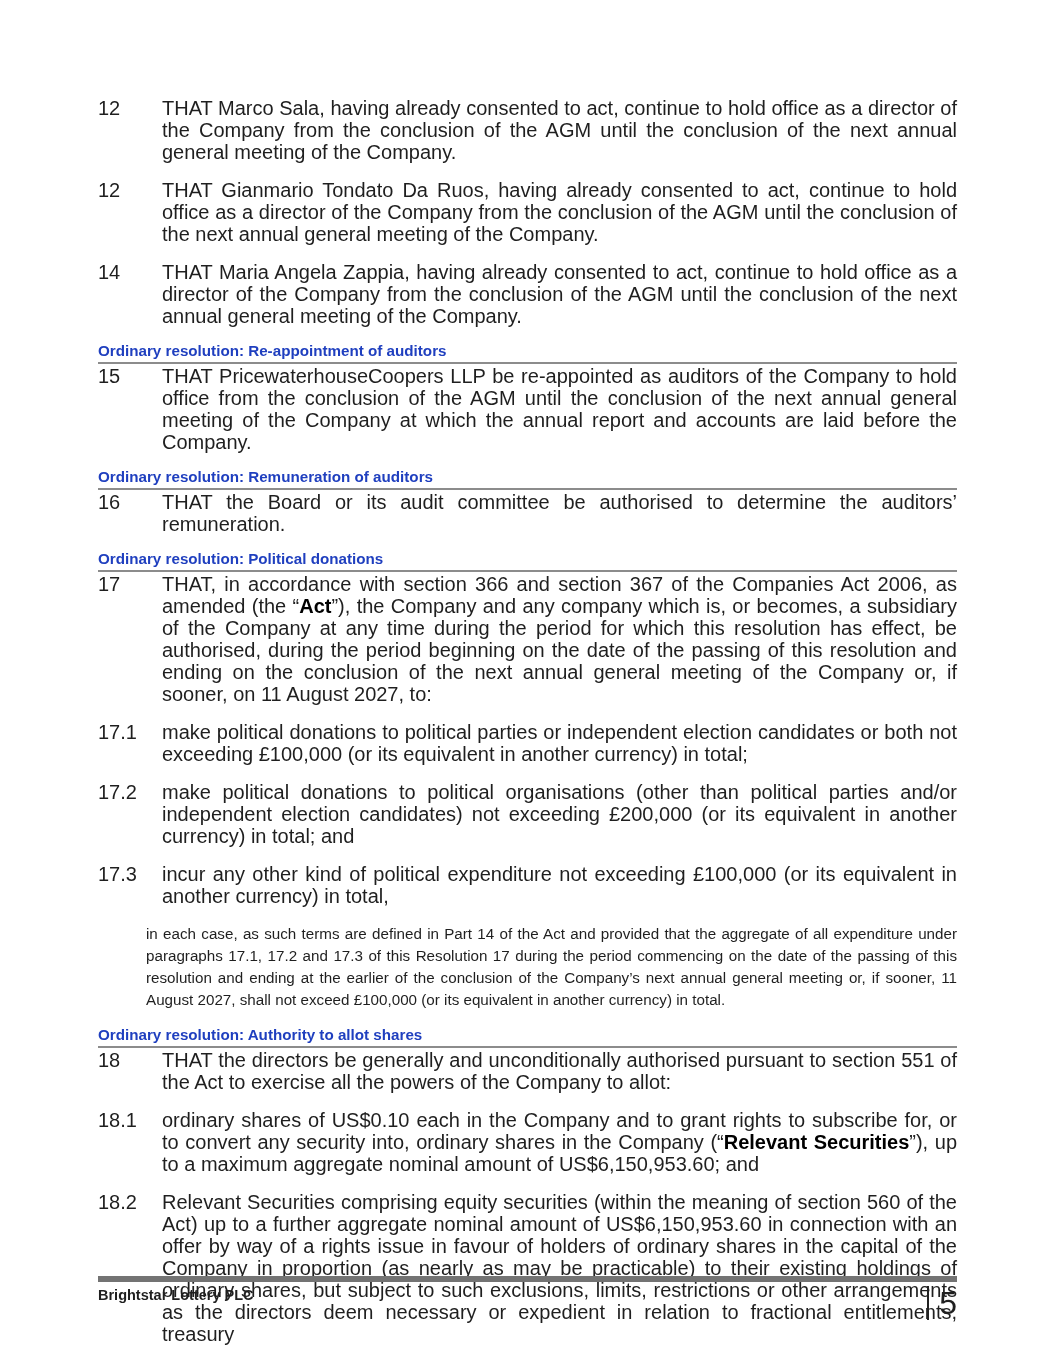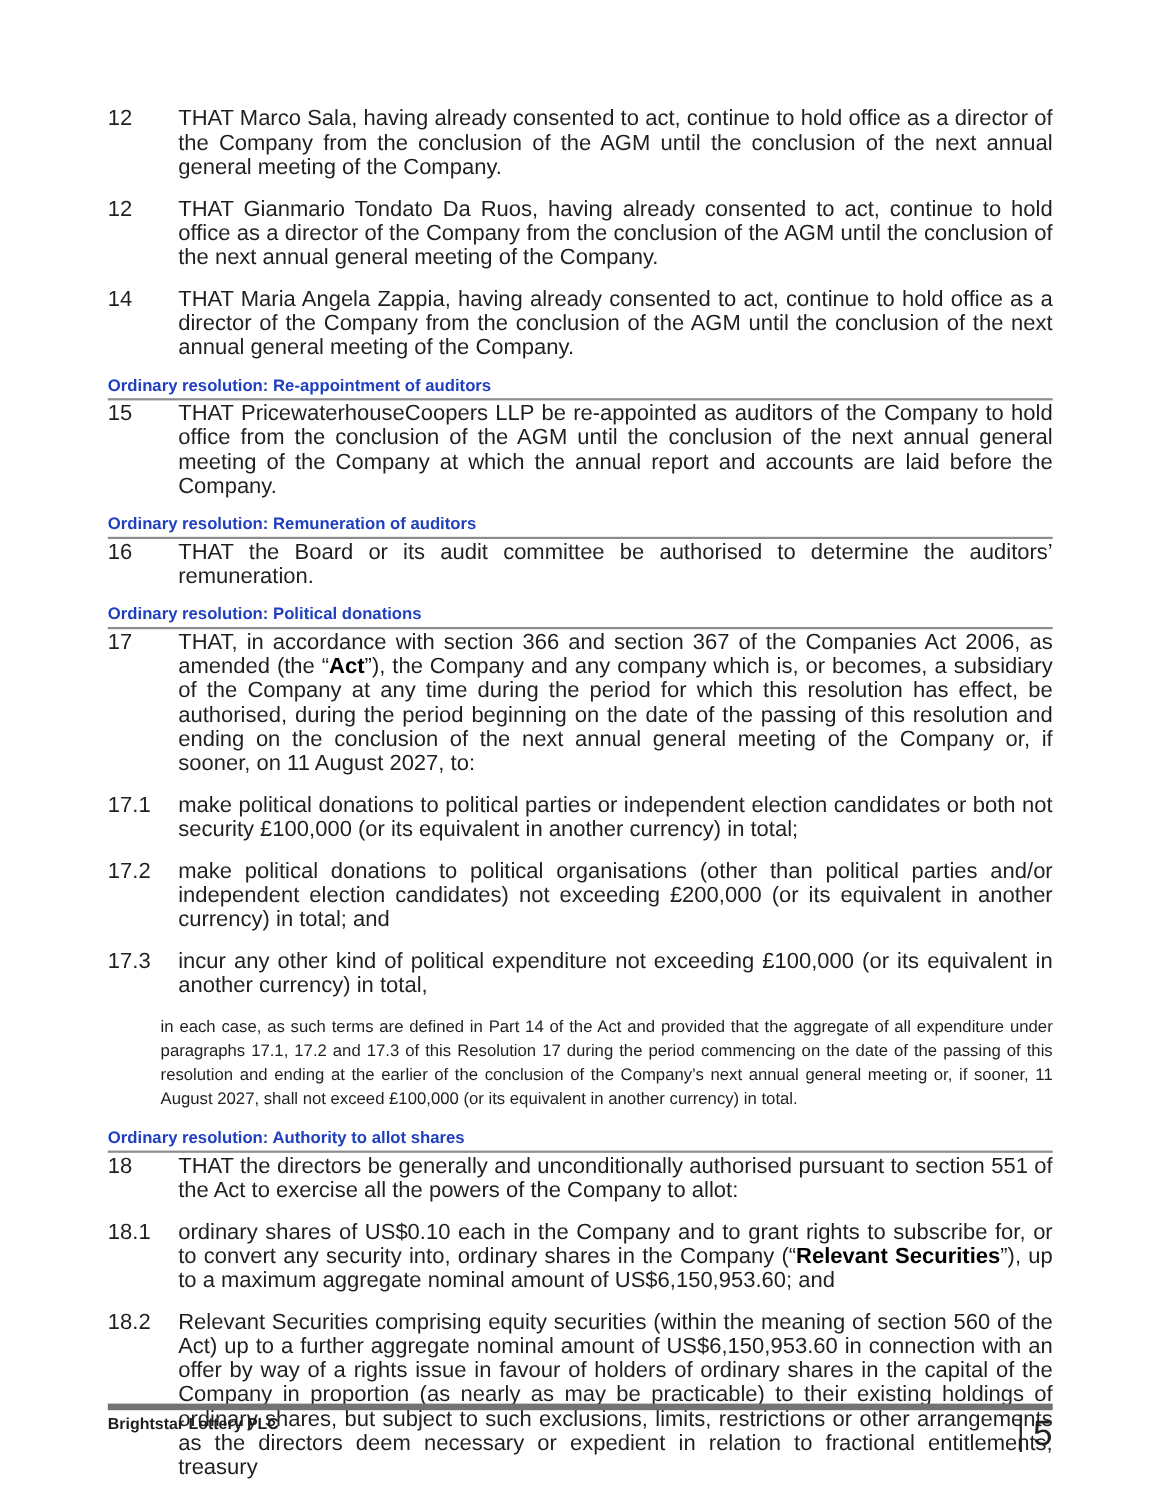--- a/index.html
+++ b/index.html
@@ -60,21 +60,21 @@
     <span class="txt">THAT the Board or its audit committee be authorised to determine the auditors’ remuneration.</span>
   </div>
 
   <div class="heading">Ordinary resolution: Political donations</div>
   <div class="para" style="margin-bottom:16px">
     <span class="num">17</span>
     <span class="txt"><span>THAT, in accordance with section 366 and section 367 of the Companies Act 2006, as amended (the “</span><b>Act</b><span>”), the Company and any company which is, or becomes, a subsidiary of the Company at any time during the period for which this resolution has effect, be authorised, during the period beginning on the date of the passing of this resolution and ending on the conclusion of the next annual general meeting of the Company or, if sooner, on 11 August 2027, to:</span></span>
   </div>
   <div class="para">
     <span class="num">17.1</span>
-    <span class="txt">make political donations to political parties or independent election candidates or both not security £100,000 (or its equivalent in another currency) in total;</span>
+    <span class="txt">make political donations to political parties or independent election candidates or both not exceeding £100,000 (or its equivalent in another currency) in total;</span>
   </div>
   <div class="para">
     <span class="num">17.2</span>
     <span class="txt">make political donations to political organisations (other than political parties and/or independent election candidates) not exceeding £200,000 (or its equivalent in another currency) in total; and</span>
   </div>
   <div class="para">
     <span class="num">17.3</span>
     <span class="txt">incur any other kind of political expenditure not exceeding £100,000 (or its equivalent in another currency) in total,</span>
   </div>
   <div class="cont" style="margin-bottom:14px">in each case, as such terms are defined in Part 14 of the Act and provided that the aggregate of all expenditure under paragraphs 17.1, 17.2 and 17.3 of this Resolution 17 during the period commencing on the date of the passing of this resolution and ending at the earlier of the conclusion of the Company’s next annual general meeting or, if sooner, 11 August 2027, shall not exceed £100,000 (or its equivalent in another currency) in total.</div>

